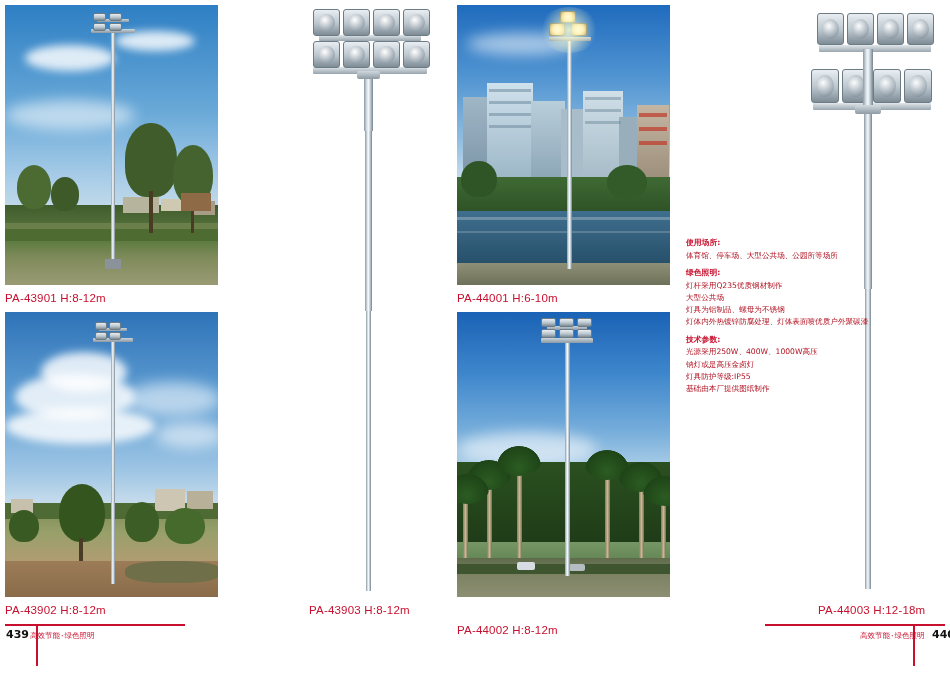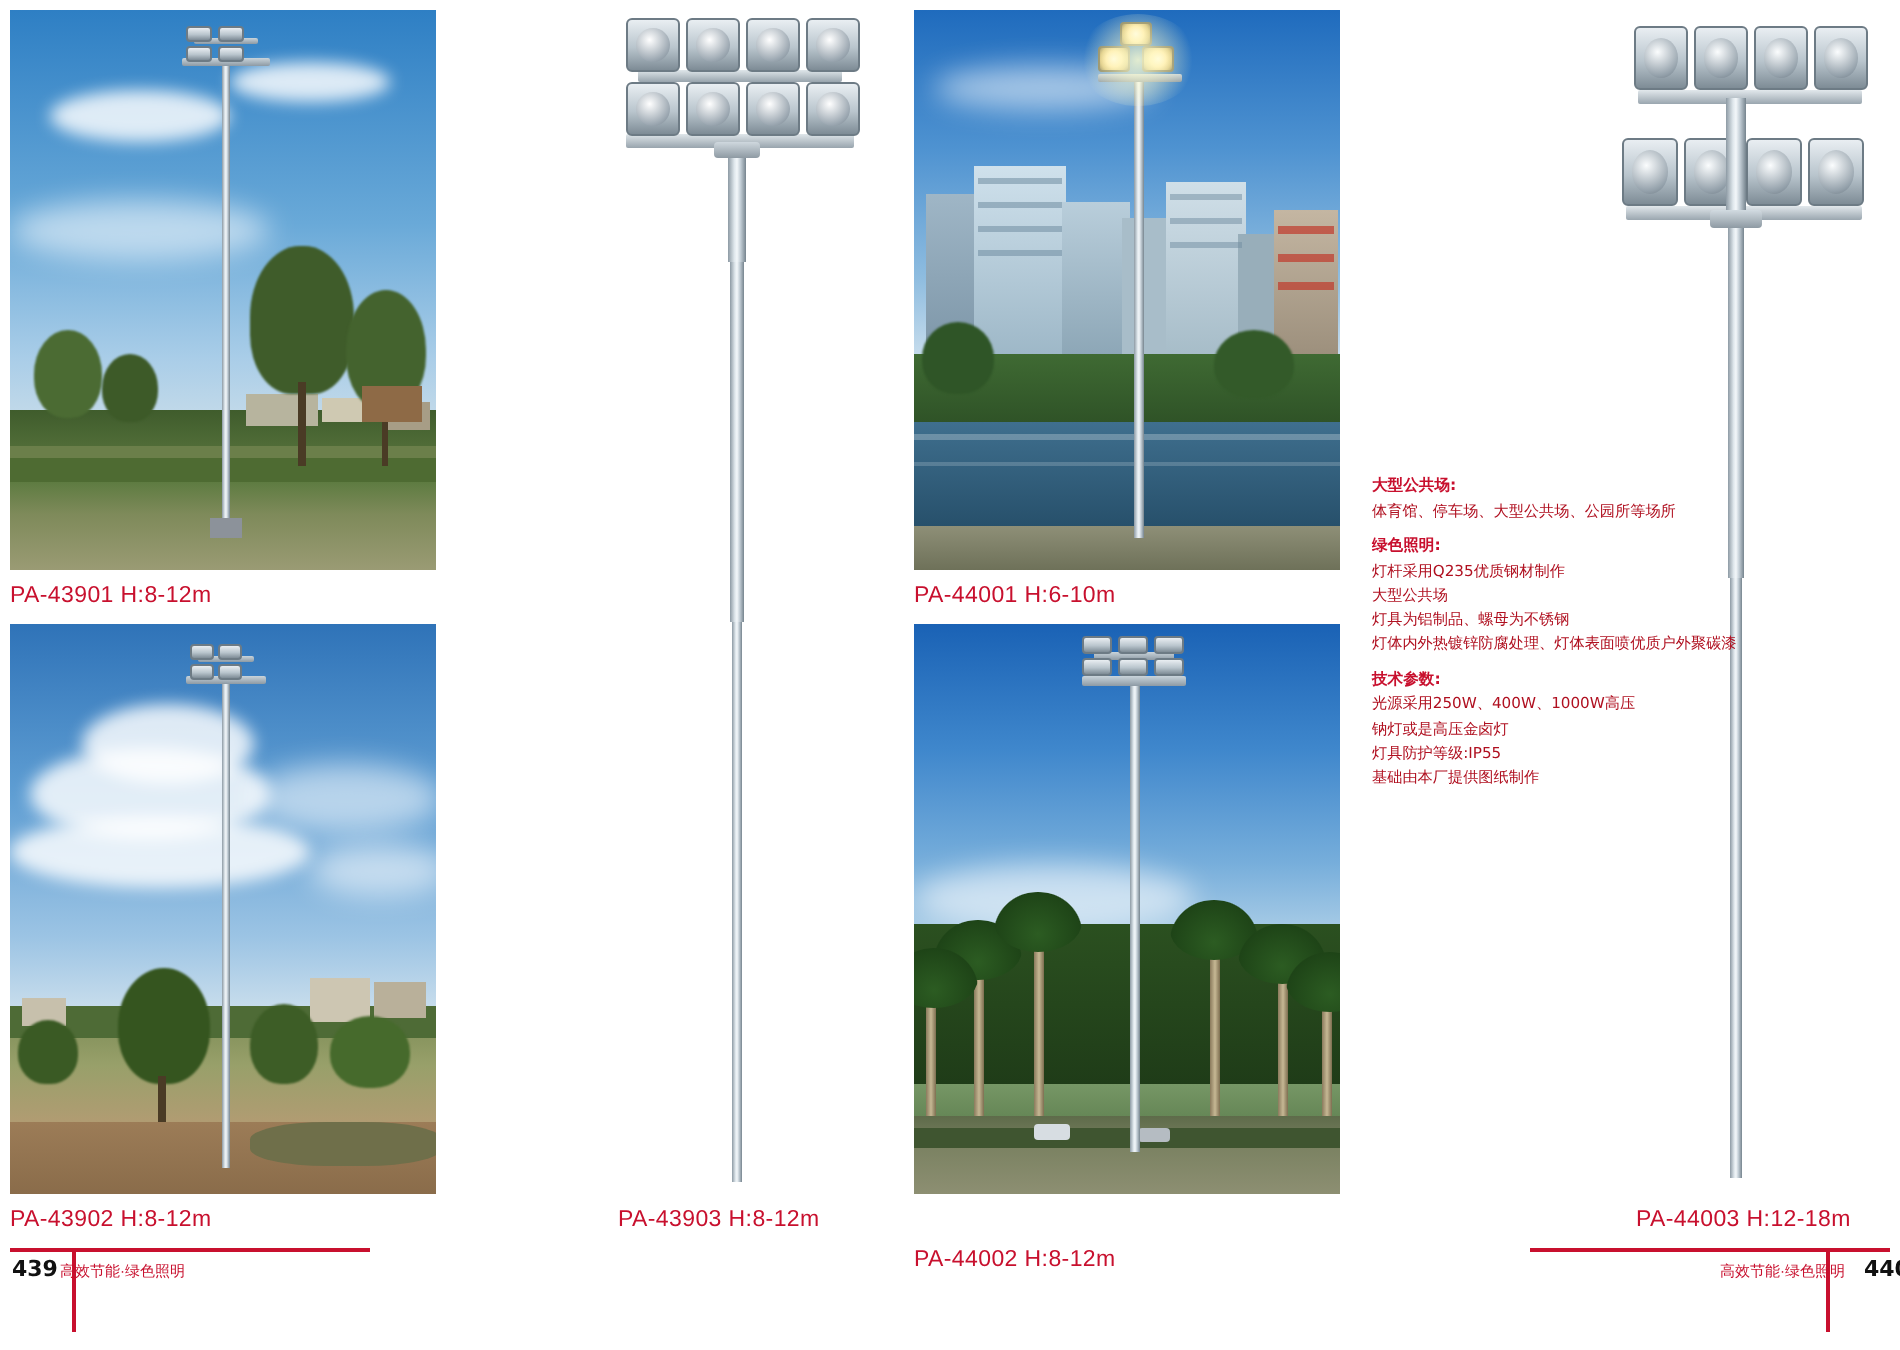--- a/index.html
+++ b/index.html
@@ -142,21 +142,21 @@
     position: absolute;
     font-size: 11px;
     font-weight: bold;
     color: #111;
     font-family: "DejaVu Sans", sans-serif;
   }
   .folio-text {
     position: absolute;
     font-size: 7.5px;
     color: #c8102e;
-    font-family: Liberation Sans, sans-serif;
+    font-family: Liberation Mono, monospace;
     white-space: nowrap;
   }
   .tick {
     position: absolute;
     width: 1.5px;
     background: #c8102e;
   }
 </style>
 </head>
 <body>
@@ -368,21 +368,21 @@
     <div style="position:absolute; left:114px; top:70px; width:18px; height:22px; border-radius:50%; background:radial-gradient(circle at 40% 35%, #fbfdfe, #93a0aa 72%, #68747e 100%);"></div>
 
     <div class="pole" style="left:68px; top:44px; width:10px; height:60px;"></div>
     <div class="pole" style="left:69px; top:104px; width:8px; height:180px;"></div>
     <div class="pole" style="left:70px; top:284px; width:6px; height:300px;"></div>
     <div style="position:absolute; left:60px; top:100px; width:26px; height:9px; background:linear-gradient(to bottom,#d2dbe1,#8e9aa3); border-radius:2px;"></div>
   </div>
   <div class="caption" style="left:818px; top:604px;">PA-44003 H:12-18m</div>
 
   <div class="spec-col">
-    <div class="spec-head">大型公共场:</div>
+    <div class="spec-head">使用场所:</div>
     <div class="spec-line">体育馆、停车场、大型公共场、公园所等场所</div>
 
     <div class="spec-head">绿色照明:</div>
     <div class="spec-line">灯杆采用Q235优质钢材制作</div>
     <div class="spec-line">大型公共场</div>
     <div class="spec-line">灯具为铝制品、螺母为不锈钢</div>
     <div class="spec-line">灯体内外热镀锌防腐处理、灯体表面喷优质户外聚碳漆</div>
 
     <div class="spec-head">技术参数:</div>
     <div class="spec-line">光源采用250W、400W、1000W高压</div>

